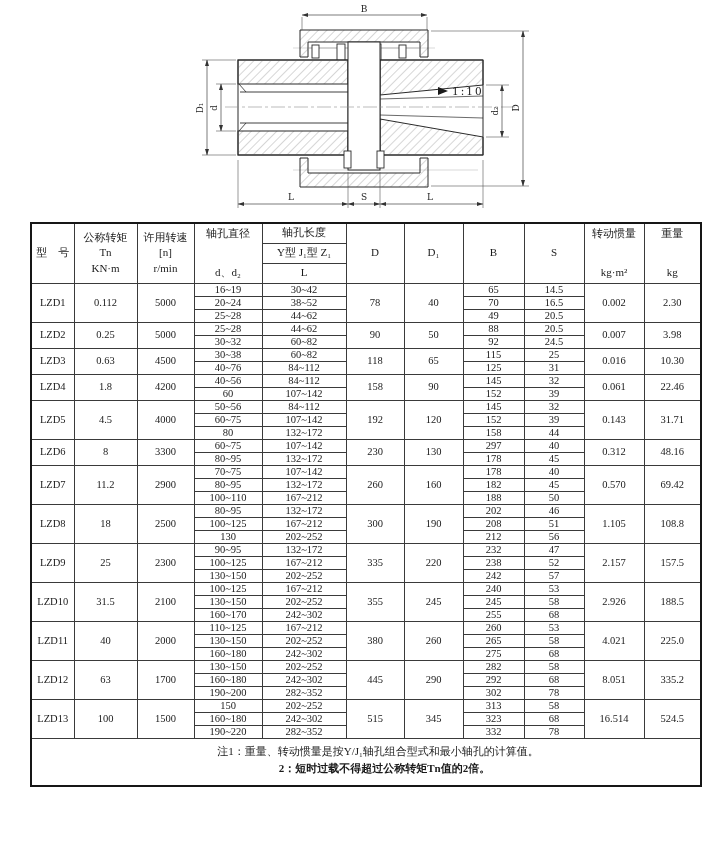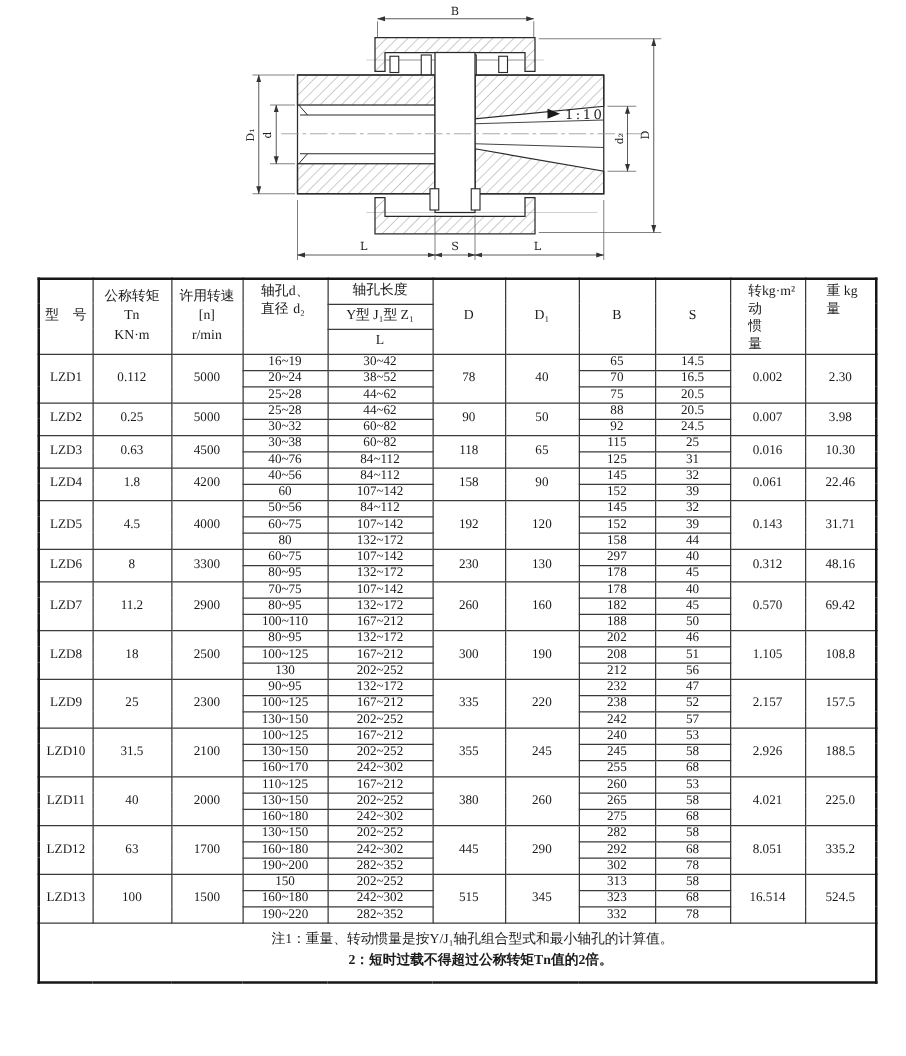--- a/index.html
+++ b/index.html
@@ -24,21 +24,21 @@
     border:2px solid #161616;
   }
   table.params th, table.params td {
     border:1px solid #3a3a3a; text-align:center; vertical-align:middle;
     padding:0; font-weight:normal;
   }
   table.params thead tr { height:20px; }
   table.params thead th { font-size:11px; line-height:1.25;margin-top:36px; }
   table.params tbody td { font-size:10.5px; height:12px; line-height:1.05; }
   .stack { display:flex; flex-direction:column; justify-content:center; gap:2px; }
-  .split { display:flex; flex-direction:row; justify-content:space-between; height:52px; padding:3px 14px; }
+  .split { display:flex; flex-direction:column; justify-content:space-between; height:52px; padding:3px 0; }
   tfoot td.notes {
     text-align:center; font-size:11px; height:auto; padding:4px 4px 7px 28px; line-height:1.6;
     border:1px solid #3a3a3a;
   }
   .note-line-2 { padding-left:13px;font-weight:bold; }
 </style>
 </head>
 <body>
 
 <div class="page">
@@ -208,21 +208,21 @@
         </tr>
         <tr>
           <td>20~24</td>
           <td>38~52</td>
           <td>70</td>
           <td>16.5</td>
         </tr>
         <tr>
           <td>25~28</td>
           <td>44~62</td>
-          <td>75</td>
+          <td>49</td>
           <td>20.5</td>
         </tr>
         <tr>
           <td rowspan="2">LZD2</td>
           <td rowspan="2">0.25</td>
           <td rowspan="2">5000</td>
           <td>25~28</td>
           <td>44~62</td>
           <td rowspan="2">90</td>
           <td rowspan="2">50</td>

